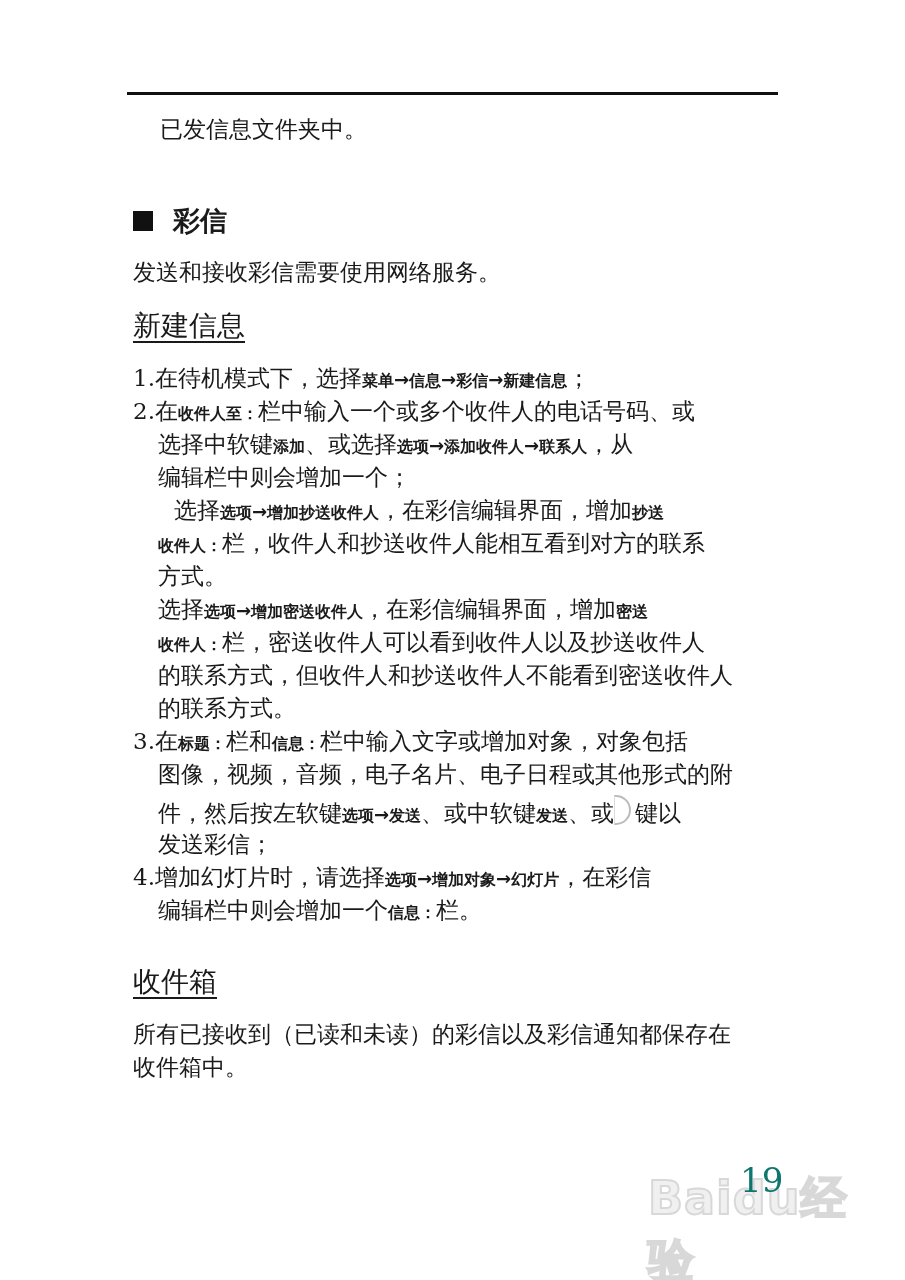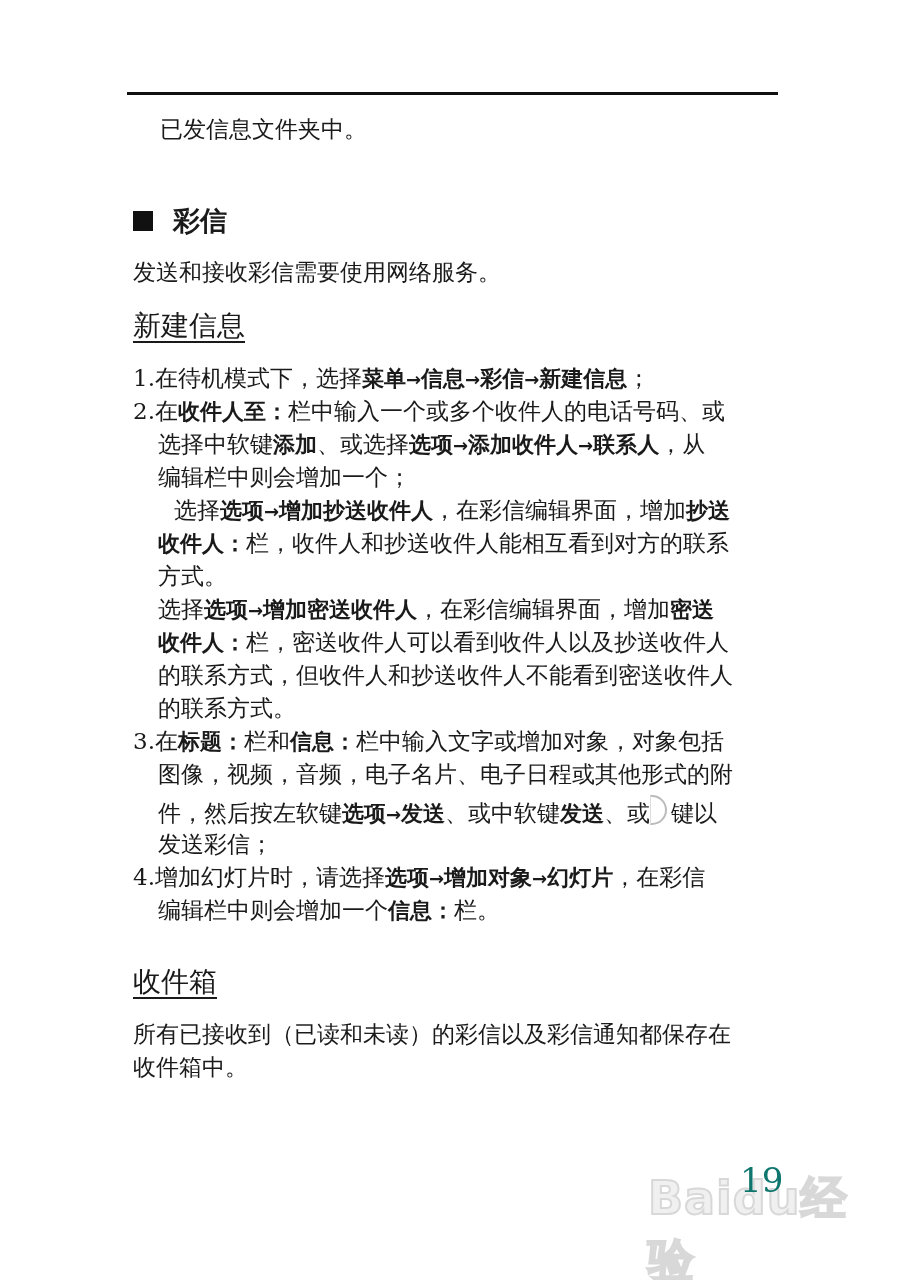--- a/index.html
+++ b/index.html
@@ -1,21 +1,21 @@
 <!DOCTYPE html>
 <html><head>
 <meta charset="utf-8">
 <style>
   html, body { margin: 0; padding: 0; background: #ffffff; }
   body { width: 905px; height: 1280px; position: relative; overflow: hidden;
          font-family: "DejaVu Serif", "Liberation Serif", serif; color: #1a1a1a; }
   .rule { position: absolute; left: 127px; top: 92px; width: 651px; height: 3px; background: #111; }
   .p { position: absolute; left: 133px; font-size: 23px; line-height: 33px; white-space: nowrap; }
   .cont { position: absolute; font-size: 23px; line-height: 33px; white-space: nowrap; }
-  .b { font-family: Liberation Serif, serif; font-weight: bold; font-size: 22px; }
+  .b { font-family: Liberation Serif, serif; font-weight: bold; font-size: 16px; }
   .h1 { position: absolute; left: 133px; top: 203px; font-size: 27px; font-weight: bold;
         font-family: "DejaVu Sans", "Liberation Sans", sans-serif; display: flex; align-items: center; }
   .sq { display: inline-block; width: 20px; height: 20px; background: #111; margin-right: 20px; }
   .h2 { position: absolute; left: 133px; font-size: 28px; text-decoration: underline;
         text-underline-offset: 6px; text-decoration-thickness: 2px; }
   .arrow { font-family: "DejaVu Sans", sans-serif; font-size: 18px; font-weight: bold; }
   .key-icon { display: inline-block; width: 14px; height: 26px; border: 2px solid #bbb; border-left: 1px solid #ddd;
               border-radius: 0 16px 16px 0; vertical-align: -4px; margin: 0 4px 0 0; }
   .wm { position: absolute; left: 640px; top: 1140px; width: 230px; height: 120px; color: #e6e6e6; }
   .wm-logo { position: absolute; left: 8px; top: 28px; font-family: "DejaVu Sans", sans-serif; font-weight: bold;

